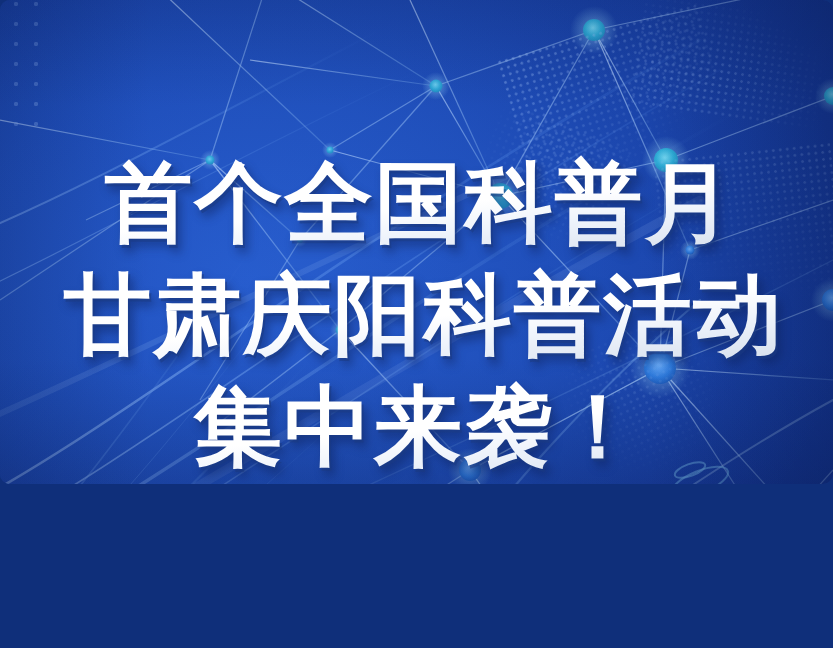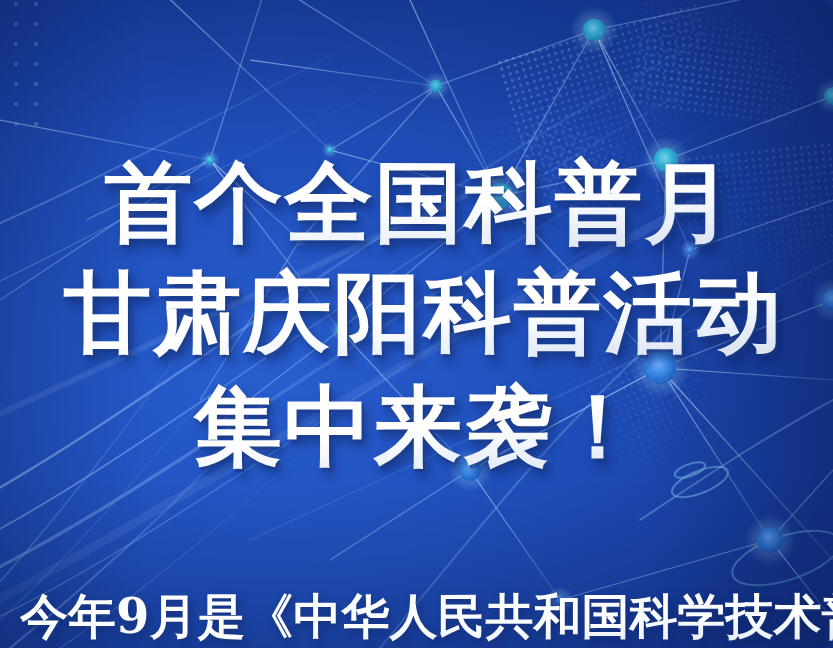--- a/index.html
+++ b/index.html
@@ -8,21 +8,21 @@
     padding: 0;
     background: #0f2f7a;
   }
   body {
     font-family: "Liberation Sans", sans-serif;
   }
 
   #poster {
     position: relative;
     width: 833px;
-    height: 648px;
+    height: 484px;
     overflow: hidden;
     background:
       radial-gradient(ellipse 780px 560px at 30% 58%, #2356c8 0%, #1c49b4 38%, #173da0 66%, #14358e 100%),
       linear-gradient(120deg, #1b47b0 0%, #1a46ae 45%, #163a98 100%);
     border-radius: 10px;
   }
 
   
   .bg-layer {
     position: absolute;
@@ -110,21 +110,21 @@
     white-space: nowrap;
     background-image: linear-gradient(175deg, #ffffff 0%, #ffffff 52%, #eef3fb 68%, #cfd9e8 100%);
     -webkit-background-clip: text;
             background-clip: text;
     -webkit-text-fill-color: transparent;
     filter:
       drop-shadow(2px 3px 0px rgba(28,58,130,0.55))
       drop-shadow(4px 6px 5px rgba(10,28,84,0.45));
   }
   .line-1 { padding-left: 6px; }
-  .line-2 { padding-left: 14px; font-family: Liberation Serif, serif; }
+  .line-2 { padding-left: 14px; }
   .line-3 { padding-left: 5px; }
 
   .caption {
     position: absolute;
     left: 20px;
     top: 588px;
     z-index: 6;
     font-family: "DejaVu Serif", "Liberation Serif", serif;
     font-weight: 700;
     font-size: 48px;

